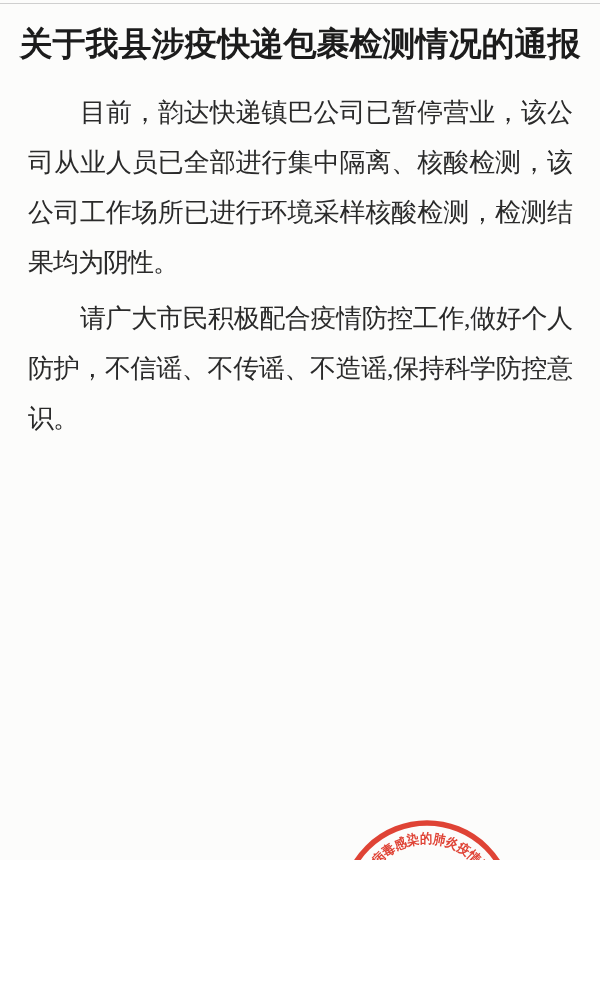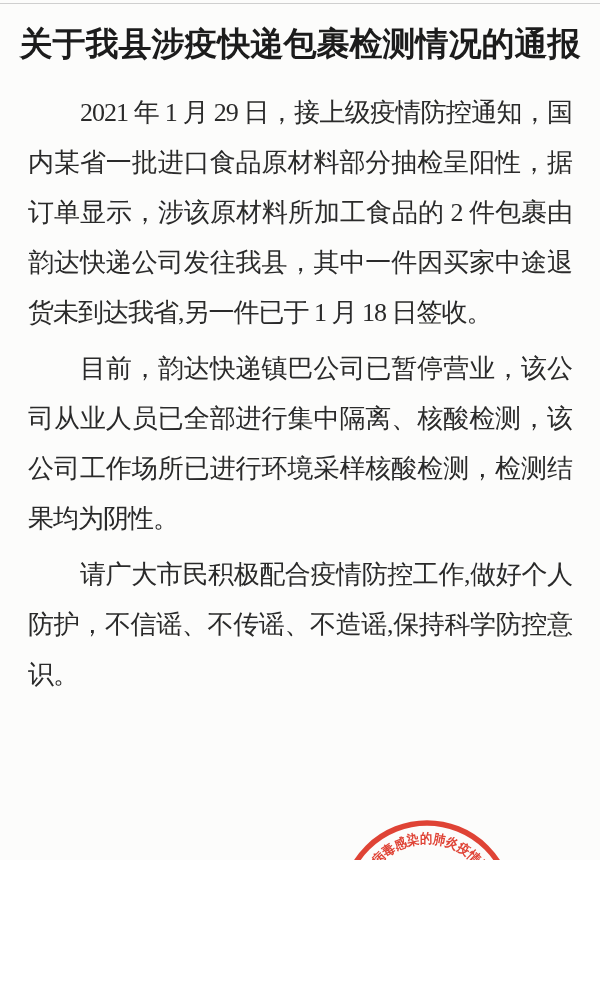--- a/index.html
+++ b/index.html
@@ -66,21 +66,20 @@
 </head>
 <body>
 
 <div class="page">
 
   <div class="top-rule"></div>
 
   <h1 class="title">关于我县涉疫快递包裹检测情况的通报</h1>
 
   <div class="doc-body">
-    <p>2021 年 1 月 29 日，接上级疫情防控通知，国内某省一批进口食品原材料部分抽检呈阳性，据订单显示，涉该原材料所加工食品的 2 件包裹由韵达快递公司发往我县，其中一件因买家中途退货未到达我省,另一件已于 1 月 18 日签收。</p>
     <p>目前，韵达快递镇巴公司已暂停营业，该公司从业人员已全部进行集中隔离、核酸检测，该公司工作场所已进行环境采样核酸检测，检测结果均为阴性。</p>
     <p>请广大市民积极配合疫情防控工作,做好个人防护，不信谣、不传谣、不造谣,保持科学防控意识。</p>
   </div>
 
   <svg class="seal" viewBox="0 0 176 176" aria-hidden="true">
     <circle cx="88" cy="88" r="84" fill="none" stroke-width="5.5" stroke="#e03425"></circle>
     <polygon points="78,59 84.8,78.7 105.6,79 88.9,91.6 95.1,111.5 78,99.5 60.9,111.5 67.1,91.6 50.4,79 71.2,78.7" fill="#e03425"></polygon>
     <path id="sealArc" d="M 37.6 127.4 A 64 64 0 1 1 138.4 127.4" fill="none"></path>
     <text class="ring-text" fill="#e03425">
       <textPath href="#sealArc" startOffset="0" textLength="284" lengthAdjust="spacingAndGlyphs">镇巴县新型冠状病毒感染的肺炎疫情防控应急指挥部</textPath>

